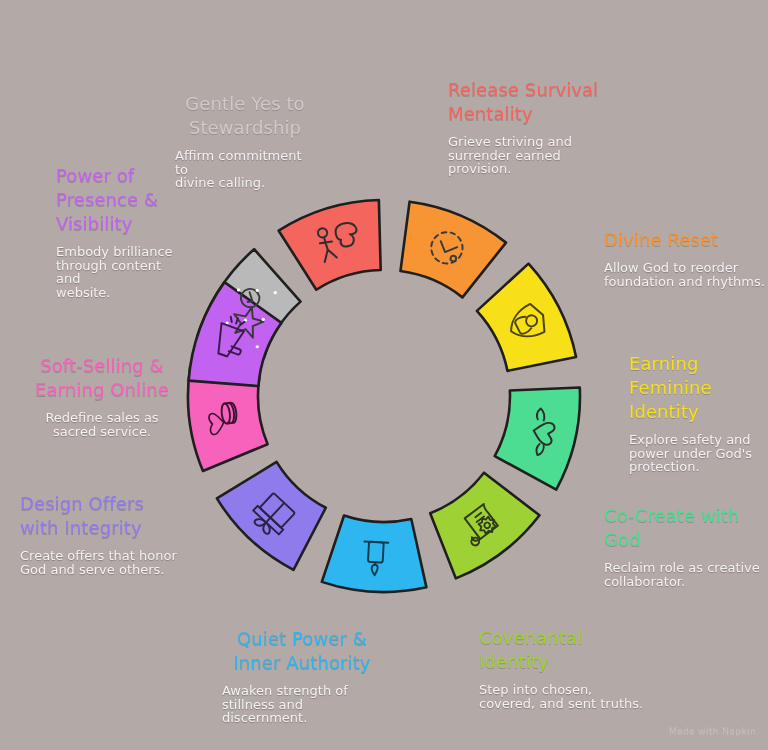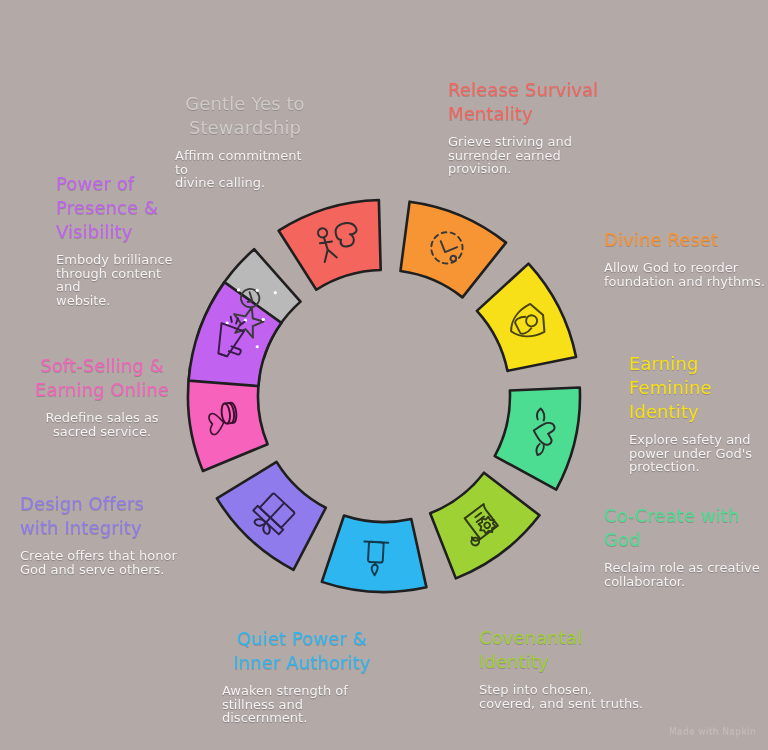--- a/index.html
+++ b/index.html
@@ -219,21 +219,21 @@
 God and serve others.</div>
   </div>
 
   <div class="lbl ta-c" style="left:24px;top:354px;width:156px;">
     <div class="title" style="color:#f762bd;">Soft-Selling &amp;
 Earning Online</div>
     <div class="desc">Redefine sales as
 sacred service.</div>
   </div>
 
-  <div class="lbl ta-r" style="left:56px;top:172px;width:126px;">
+  <div class="lbl ta-r" style="left:56px;top:164px;width:126px;">
     <div class="title" style="color:#c163f0;">Power of
 Presence &amp;
 Visibility</div>
     <div class="desc">Embody brilliance
 through content and
 website.</div>
   </div>
 
   <div class="watermark">Made with Napkin</div>
 </div>

